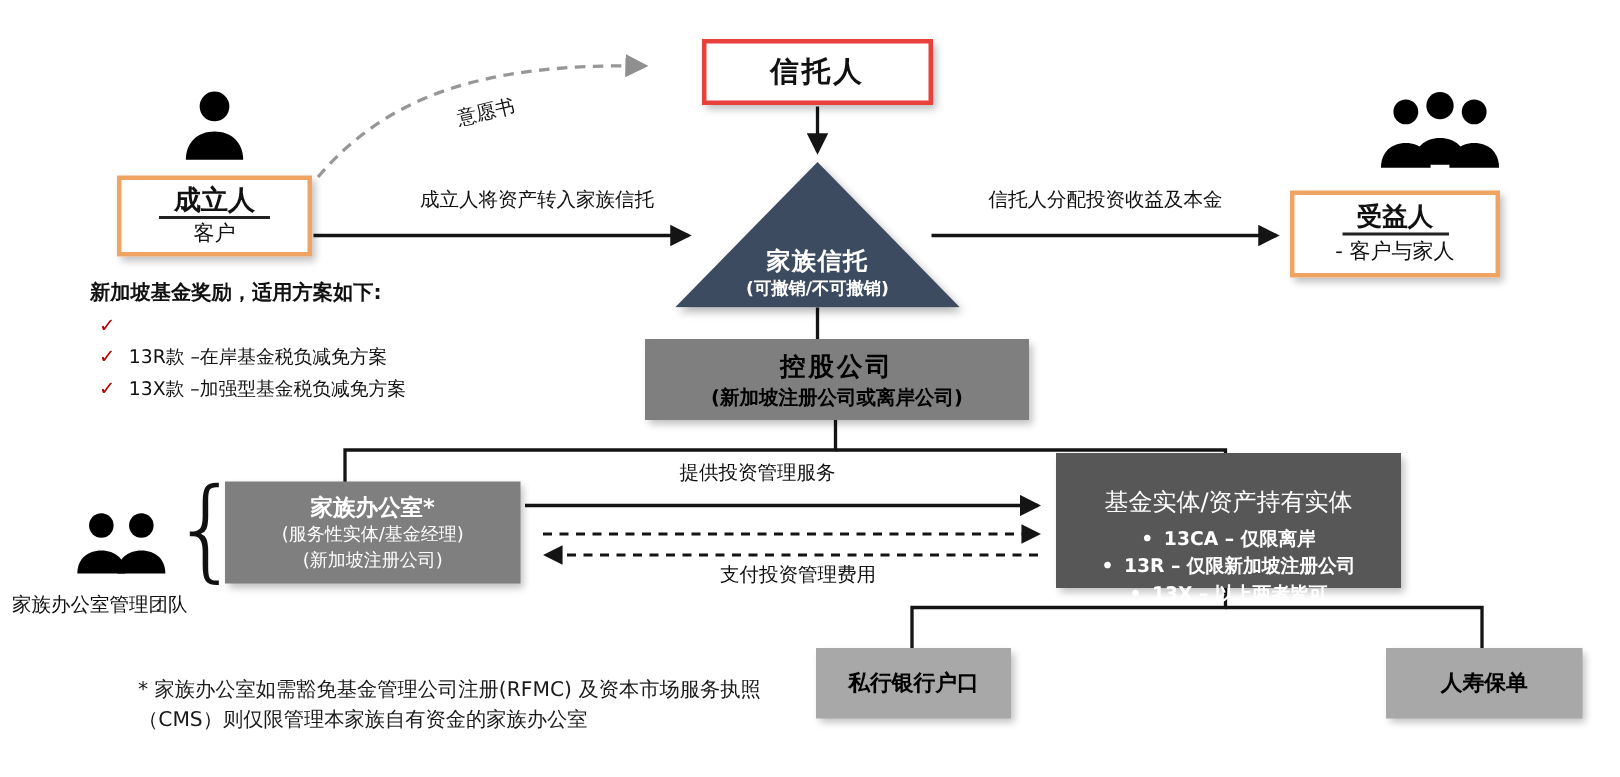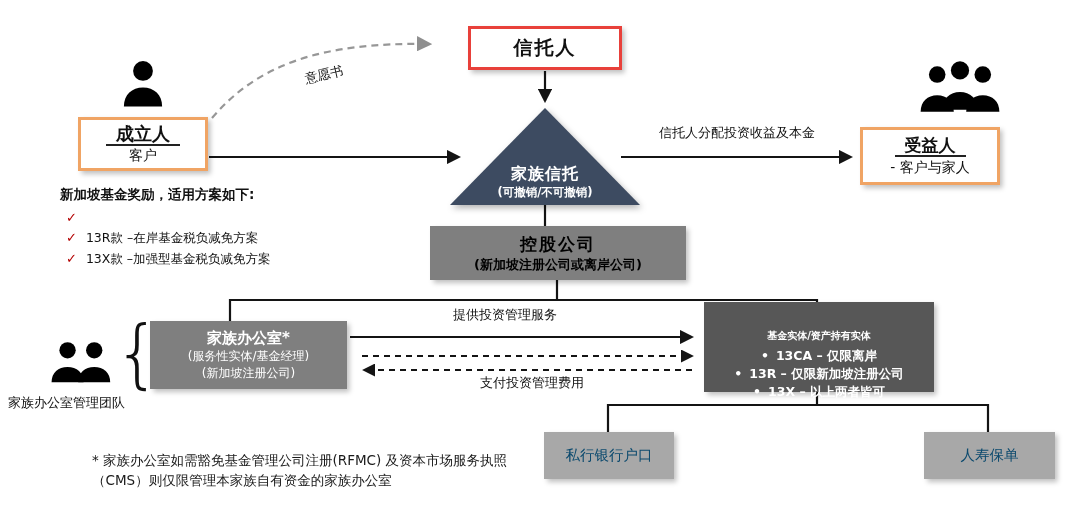--- a/index.html
+++ b/index.html
@@ -34,26 +34,26 @@
 
   .holding { left:430px; top:226px; width:256px; height:54px; background:var(--gray_box); color:#000000; }
   .holding-title { font-size:17px; font-weight:bold; letter-spacing:2px; }
   .holding-sub { font-size:13px; font-weight:bold;text-align:center; }
 
   .family-office { left:150px; top:321px; width:197px; height:68px; background:var(--gray_box); color:#fff; }
   .fo-title { font-size:15px; font-weight:bold;text-align:right; }
   .fo-line { font-size:12px; font-weight:normal; line-height:1.35; }
 
   .fund-entity { left:704px; top:302px; width:230px; height:90px; background:var(--dark_gray_box); color:#fff; }
-  .fund-title { font-size:10px; font-weight:bold; margin-bottom:4px;margin-top:36px; }
+  .fund-title { font-size:16px; font-weight:normal; margin-bottom:4px;margin-top:36px; }
   .fund-line { display:flex; gap:7px; justify-content:center; font-size:12.5px; font-weight:bold; line-height:1.45; }
 
   .bank { left:544px; top:432px; width:130px; height:47px; background:var(--light_gray_box); }
   .insurance { left:924px; top:432px; width:131px; height:47px; background:var(--light_gray_box); }
-  .gray-label { font-size:14.5px; font-weight:normal; color:#0c4a6e; }
+  .gray-label { font-size:14.5px; font-weight:bold; color:#000000; }
 
   .icon { position:absolute; }
   .icon svg { width:100%; height:100%; fill:#000; }
   .person-icon { left:116px; top:54px; width:54px; height:60px; }
   .group-icon { left:918px; top:58px; width:84px; height:58px; }
   .team-icon { left:48px; top:334px; width:64px; height:54px; }
   .brace { position:absolute; left:114px; top:316px; font-size:74px; font-weight:300; line-height:1; color:#111; }
 
   .edge-label { position:absolute; font-size:13px; color:#111; text-align:center; white-space:nowrap; }
   .lbl-transfer { left:243px; top:124px; width:230px; }
@@ -194,19 +194,20 @@
   <div class="team-label">家族办公室管理团队</div>
 
   <div class="node bank shadow">
     <span class="gray-label">私行银行户口</span>
   </div>
   <div class="node insurance shadow">
     <span class="gray-label">人寿保单</span>
   </div>
 
   <div class="edge-label lbl-wishes">意愿书</div>
+  <div class="edge-label lbl-transfer">成立人将资产转入家族信托</div>
   <div class="edge-label lbl-distribute">信托人分配投资收益及本金</div>
   <div class="edge-label lbl-services">提供投资管理服务</div>
   <div class="edge-label lbl-fees">支付投资管理费用</div>
 
   <div class="footnote">* 家族办公室如需豁免基金管理公司注册(RFMC) 及资本市场服务执照（CMS）则仅限管理本家族自有资金的家族办公室</div>
 
 </div>
 
 </body></html>

